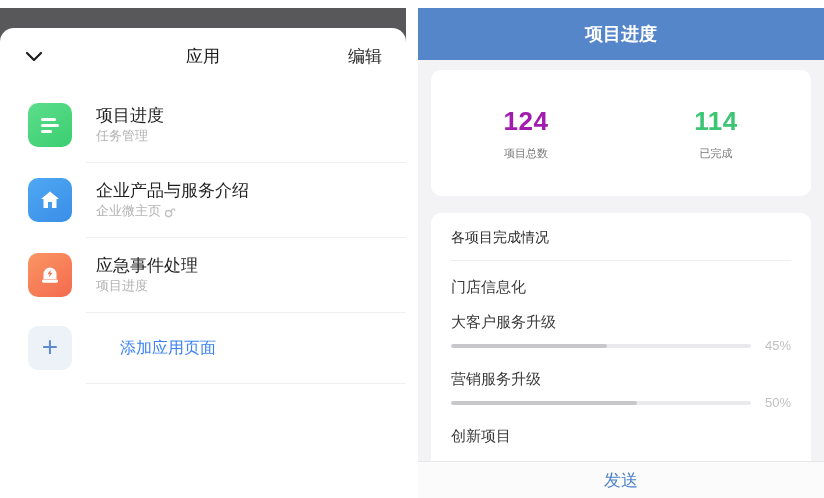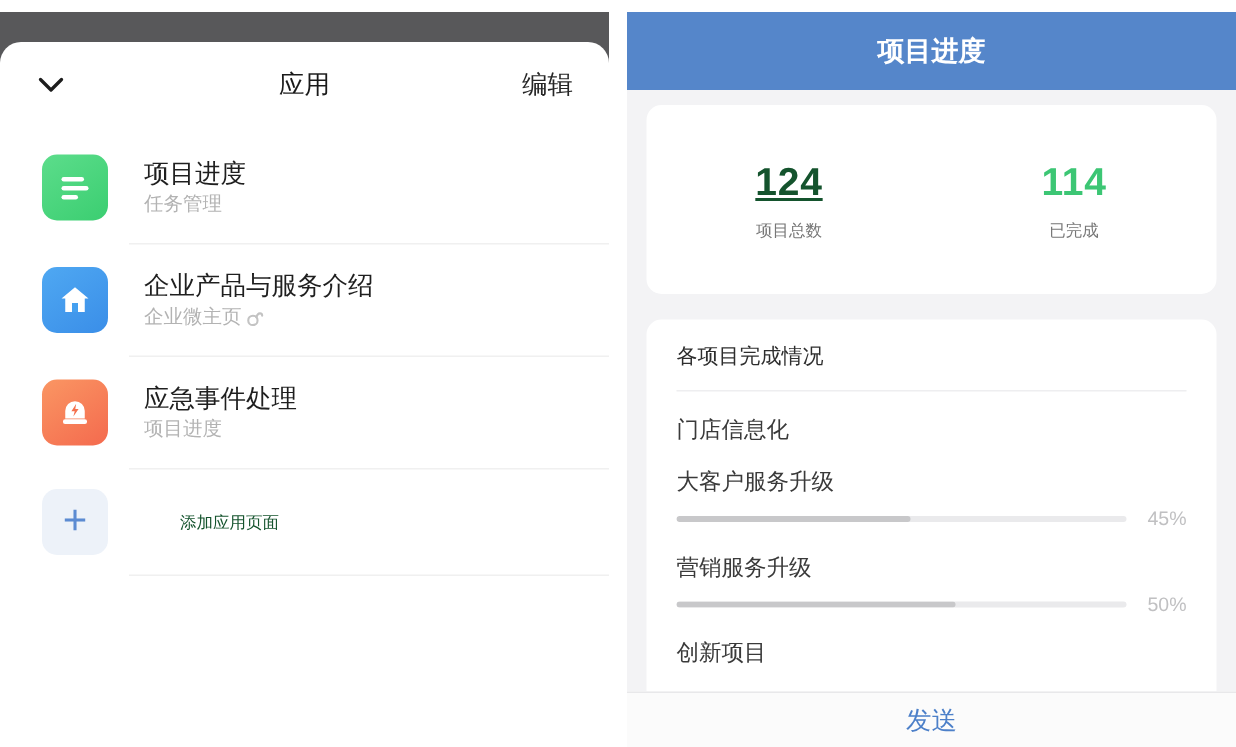--- a/index.html
+++ b/index.html
@@ -40,21 +40,21 @@
   .icon-home   { background:linear-gradient(145deg,#4fa8f2,#3a8ee8); }
   .icon-alarm  { background:linear-gradient(145deg,#fa9663,#f46a4e); }
   .icon-plus   { background:#edf2f9; }
   .app-texts { display:flex; flex-direction:column; }
   .app-title { font-size:17px; color:#1f1f1f; line-height:22px; }
   .app-sub { font-size:13px; color:#b3b3b3; margin-top:0; display:flex; align-items:center; gap:3px; }
   .sep { height:1px; background:#f0f0f0; margin-left:86px; }
 
   .add-row { display:flex; align-items:center; padding:13px 20px 13px 28px; cursor:pointer; }
   .plus-glyph { color:#5c8bd2; font-size:28px; font-weight:200; line-height:1; margin-top:-3px; }
-  .add-label { font-size:11px; color:#14532d; margin-left:24px; }
+  .add-label { font-size:16px; color:#3b82f6; margin-left:24px; }
 
   
   .right-region { position:absolute; left:418px; top:0; width:406px; height:498px; background:#ffffff; }
   .r-header {
     margin-top:8px; height:52px;
     display:flex; align-items:center; justify-content:center;
     color:#ffffff; font-size:18px; font-weight:700;
   }
   .r-body { height:401px; background:#f3f3f5; overflow:hidden; padding:10px 13px 0; }
   .card { background:#ffffff; border-radius:10px; }
@@ -166,21 +166,21 @@
 </div>
 
 <div class="right-region">
 
   <div class="r-header" style="background: rgb(85, 134, 202);">项目进度</div>
 
   <div class="r-body">
 
     <div class="card card-stats">
       <div class="stat">
-        <div class="stat-value" style="color: #14532d; text-decoration: underline;">124</div>
+        <div class="stat-value" style="color: #a21caf;">124</div>
         <div class="stat-label">项目总数</div>
       </div>
       <div class="stat">
         <div class="stat-value" style="color: rgb(60, 198, 116);">114</div>
         <div class="stat-label">已完成</div>
       </div>
     </div>
 
     <div class="card card-projects">
       <div class="section-title">各项目完成情况</div>

